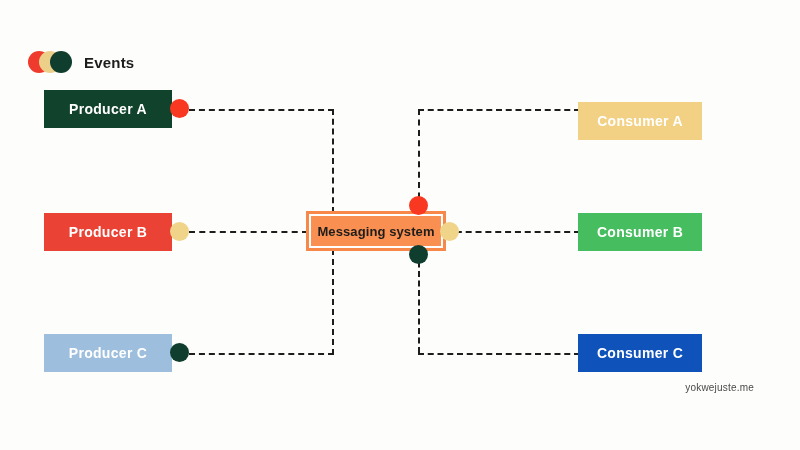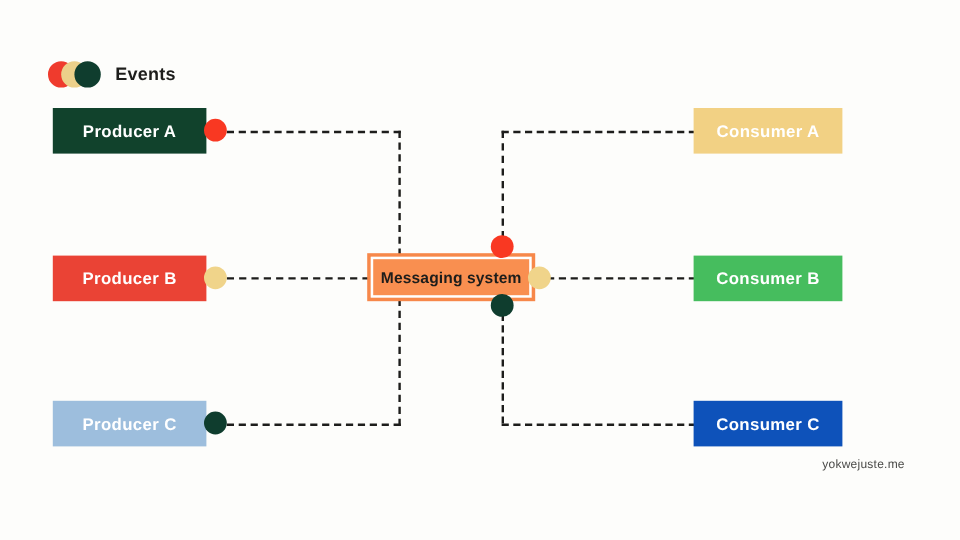--- a/index.html
+++ b/index.html
@@ -12,21 +12,21 @@
     width: 800px;
     height: 450px;
     background: #fdfdfb;
     font-family: "Liberation Sans", sans-serif;
     overflow: hidden;
   }
 
   
   #legend {
     position: absolute;
-    left: 40px;
+    left: 28px;
     top: 48px;
     display: flex;
     align-items: center;
     height: 28px;
   }
   .legend-dots {
     position: relative;
     width: 48px;
     height: 22px;
   }
@@ -186,21 +186,21 @@
   <div id="messaging-system">
     <div id="messaging-system-inner">
       <span id="messaging-system-label">Messaging system</span>
     </div>
   </div>
 
   <div class="edge-dot" style="left:409px; top:196px; background:#f93822;"></div>
   <div class="edge-dot" style="left:440px; top:222px; background:#f0d48a;"></div>
   <div class="edge-dot" style="left:409px; top:245px; background:#0f3d2e;"></div>
 
-  <div class="node consumer row-a" style="background:#f2d184;">
+  <div class="node consumer row-a" style="background:#f2d184;margin-top:12px;">
     <span>Consumer A</span>
   </div>
   <div class="node consumer row-c" style="background:#0e52ba;">
     <span>Consumer C</span>
   </div>
   <div class="node consumer row-b" style="background:#46bd5e;">
     <span>Consumer B</span>
   </div>
 
   <div id="watermark">yokwejuste.me</div>

